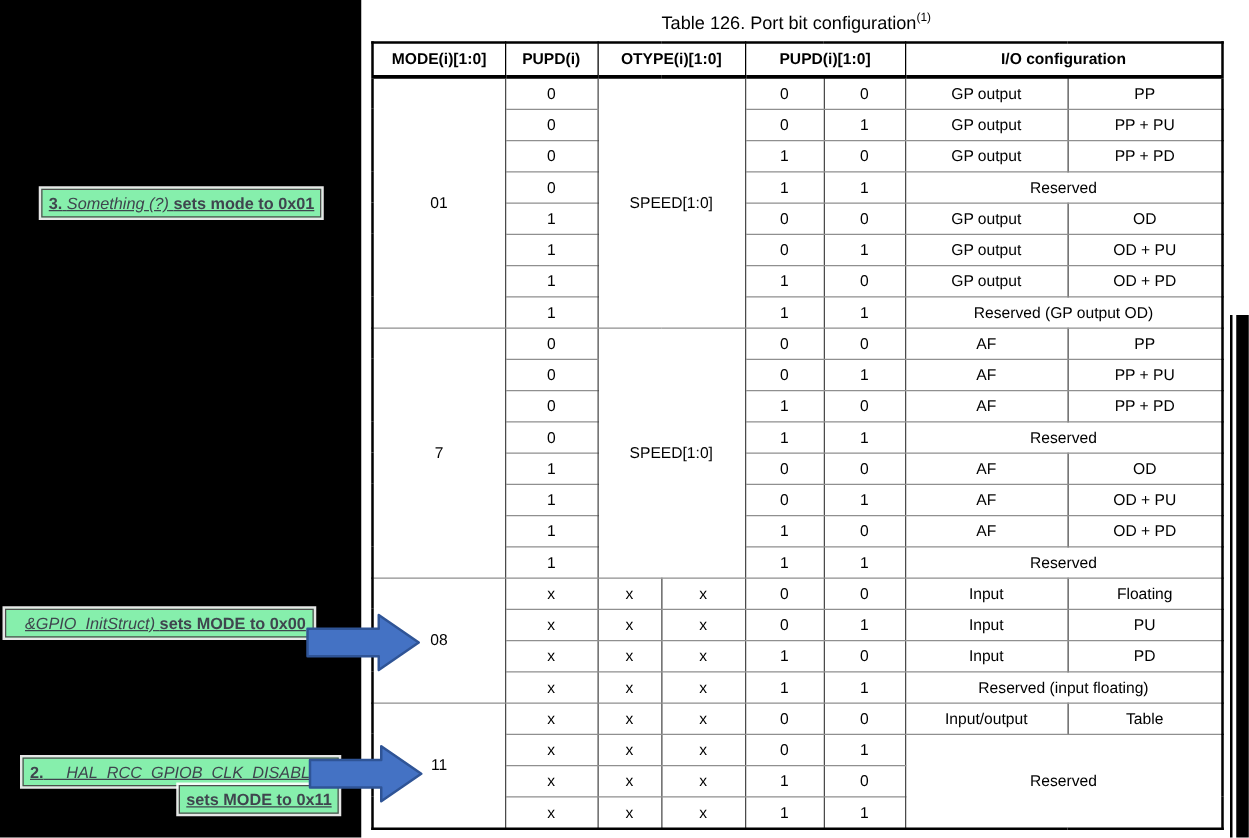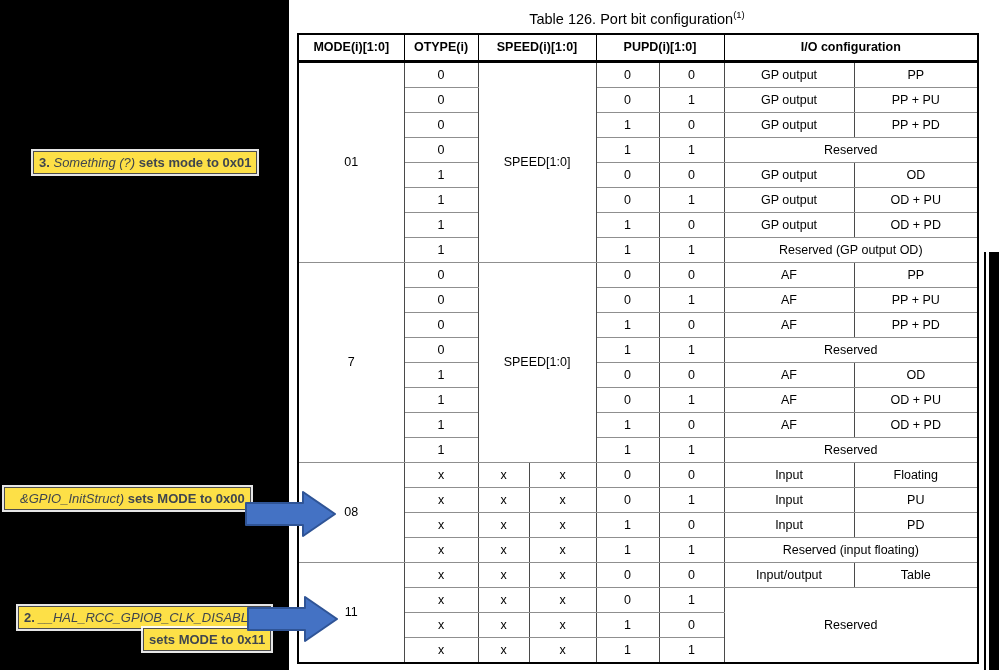--- a/index.html
+++ b/index.html
@@ -24,22 +24,23 @@
   }
   table.cfg td{
     border-left:1px solid #4a4a4a;border-right:1px solid #4a4a4a;
     border-top:1px solid #8f8f8f;border-bottom:1px solid #8f8f8f;
     font-size:12.5px;height:24px;padding:0;text-align:center;vertical-align:middle;color:#000;background:#fff;
   }
 
   
   .ann{position:absolute;z-index:3;color:#3f454e;font-size:13px;line-height:19px;white-space:nowrap;}
   .ann-box{
-    background:#fde047;border:1px solid #4d4d4d;padding:1px 5px;
+    background:#86efac;border:1px solid #4d4d4d;padding:1px 5px;
     box-shadow:0 0 0 2px rgba(255,255,255,0.9);
+    text-decoration:underline;
   }
   .ann i{font-style:italic;}
   .ann b{font-weight:bold;}
   .ann .line2-indent{padding-left:10px;}
   .ann-col{display:flex;flex-direction:column;align-items:flex-end;}
   .ann-col .ann-box{margin:0;}
   .ann-col .ann-box + .ann-box{margin-top:-1px;}
 
   
   .arrow{position:absolute;z-index:4;}
@@ -61,22 +62,22 @@
         <col style="width:51px">
         <col style="width:67px">
       <col style="width:63px">
         <col style="width:65px">
         <col style="width:130px">
         <col style="width:124px">
     </colgroup>
     <thead>
       <tr>
         <th>MODE(i)[1:0]</th>
-        <th>OTYPE(i)</th>
-        <th colspan="2">SPEED(i)[1:0]</th>
+        <th>PUPD(i)</th>
+        <th colspan="2">OTYPE(i)[1:0]</th>
         <th colspan="2">PUPD(i)[1:0]</th>
         <th colspan="2">I/O configuration</th>
       </tr>
     </thead>
     <tbody>
 
       <tr>
         <td rowspan="8">01</td>
         <td>0</td>
         <td colspan="2" rowspan="8">SPEED[1:0]</td>

